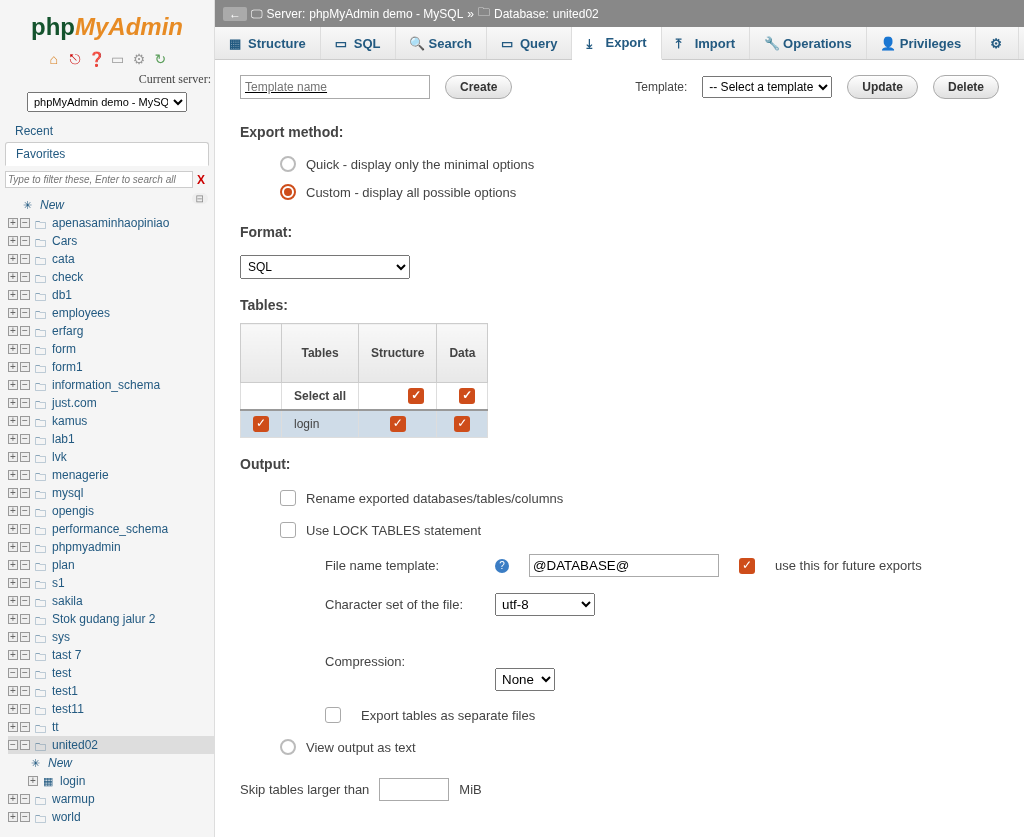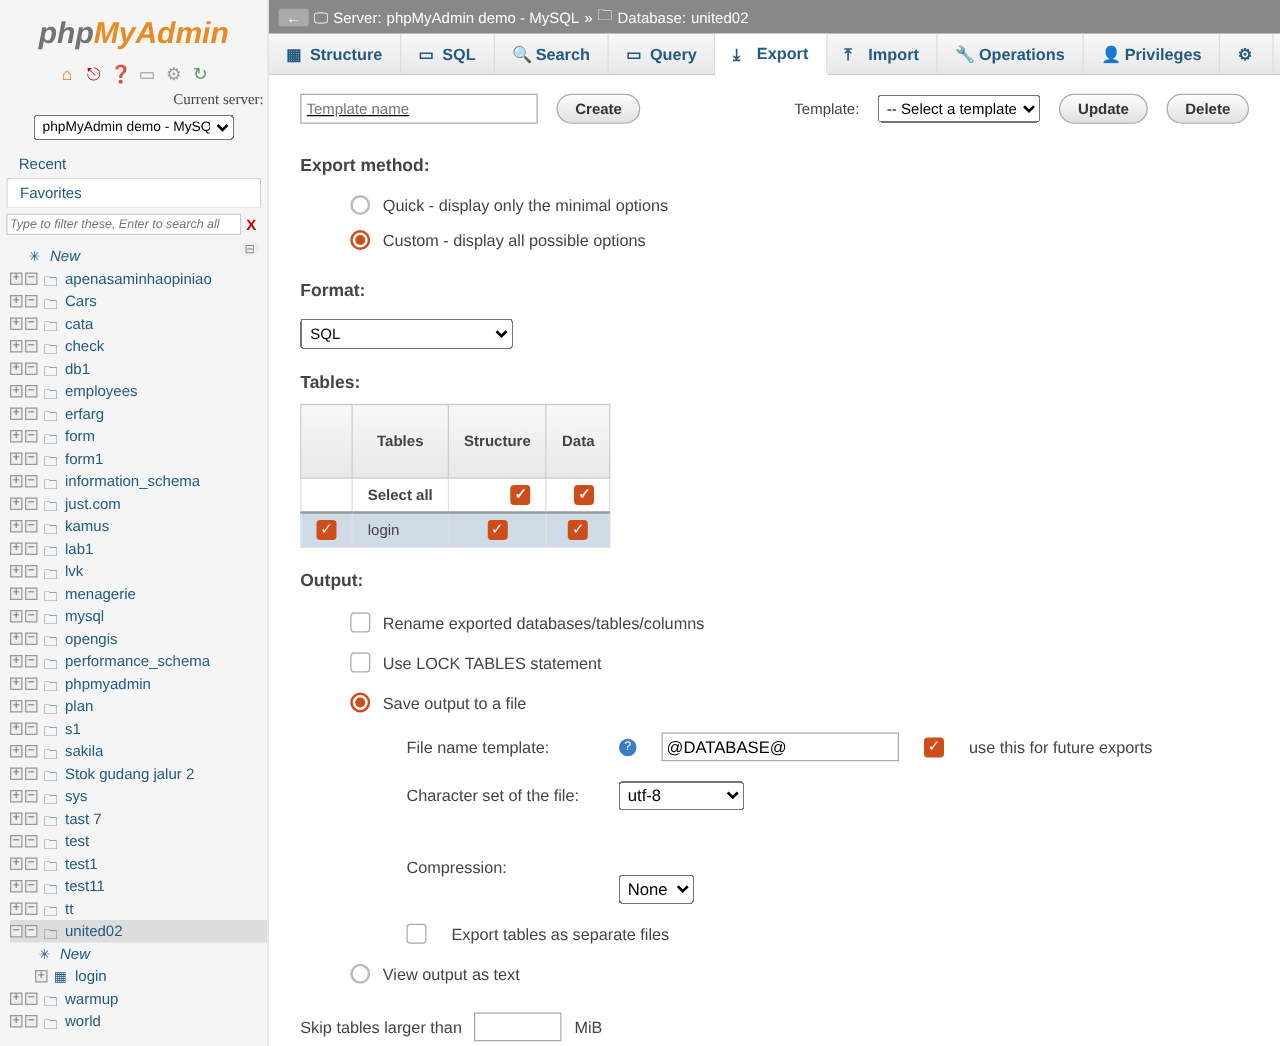--- a/index.html
+++ b/index.html
@@ -1,21 +1,21 @@
 <!DOCTYPE html>
 <html><head>
 <meta charset="utf-8">
 <style>
 * { box-sizing: border-box; margin: 0; padding: 0; }
 body { font-family: sans-serif; font-size: 12px; color: #444; background: #fff; width: 1024px; height: 837px; overflow: hidden; }
 .container { display: flex; height: 100%; }
 .sidebar { width: 215px; background: #f5f5f5; padding: 5px 0; overflow-y: auto; border-right: 1px solid #ddd; }
 .logo { text-align: center; padding: 8px; }
 .logo-text { font-family: sans-serif; font-size: 24px; font-weight: bold; }
-.logo-php { color: #737373; font-style: italic; }
+.logo-php { color: #14532d; }
 .logo-my { color: #e78b24; font-style: italic; }
 .logo-admin { color: #e78b24; font-style: italic; }
 .toolbar-icons { text-align: center; padding: 2px; }
 .toolbar-icons span { display: inline-block; width: 16px; height: 16px; margin: 0 1px; font-size: 14px; }
 .current-server-label { text-align: right; font-size: 12px; padding: 3px; font-family: Liberation Serif, serif; }
 .server-select { width: 160px; margin: 2px auto; display: block; font-size: 11px; padding: 2px; }
 .tabs-nav { display: flex; border-bottom: 1px solid #ccc; margin: 8px 5px 0; flex-direction: column; }
 .tabs-nav div { padding: 4px 10px; cursor: pointer; font-size: 12px; color: #235a81; }
 .tabs-nav .active { background: #fff; border: 1px solid #ccc; border-bottom: 1px solid #fff; margin-bottom: -1px; border-radius: 3px 3px 0 0; }
 .filter-box { margin: 5px; display: flex; align-items: center; }
@@ -412,24 +412,20 @@
       <h3>Output:</h3>
       <div class="output-section">
         <div class="output-row">
           <span class="chk-empty"></span>
           <span>Rename exported databases/tables/columns</span>
         </div>
         <div class="output-row">
           <span class="chk-empty"></span>
           <span><span>Use </span><span class="small-caps">LOCK TABLES</span><span> statement</span></span>
         </div>
-        <div class="output-row">
-          <span class="radio-dot checked"></span>
-          <span>Save output to a file</span>
-        </div>
         <div class="sub-options">
           <div class="sub-row">
             <label>File name template:</label>
             <span class="help-icon">?</span>
             <input type="text" value="@DATABASE@" style="">
             <span class="chk">✓</span>
             <span>use this for future exports</span>
           </div>
           <div class="sub-row">
             <label>Character set of the file:</label>

